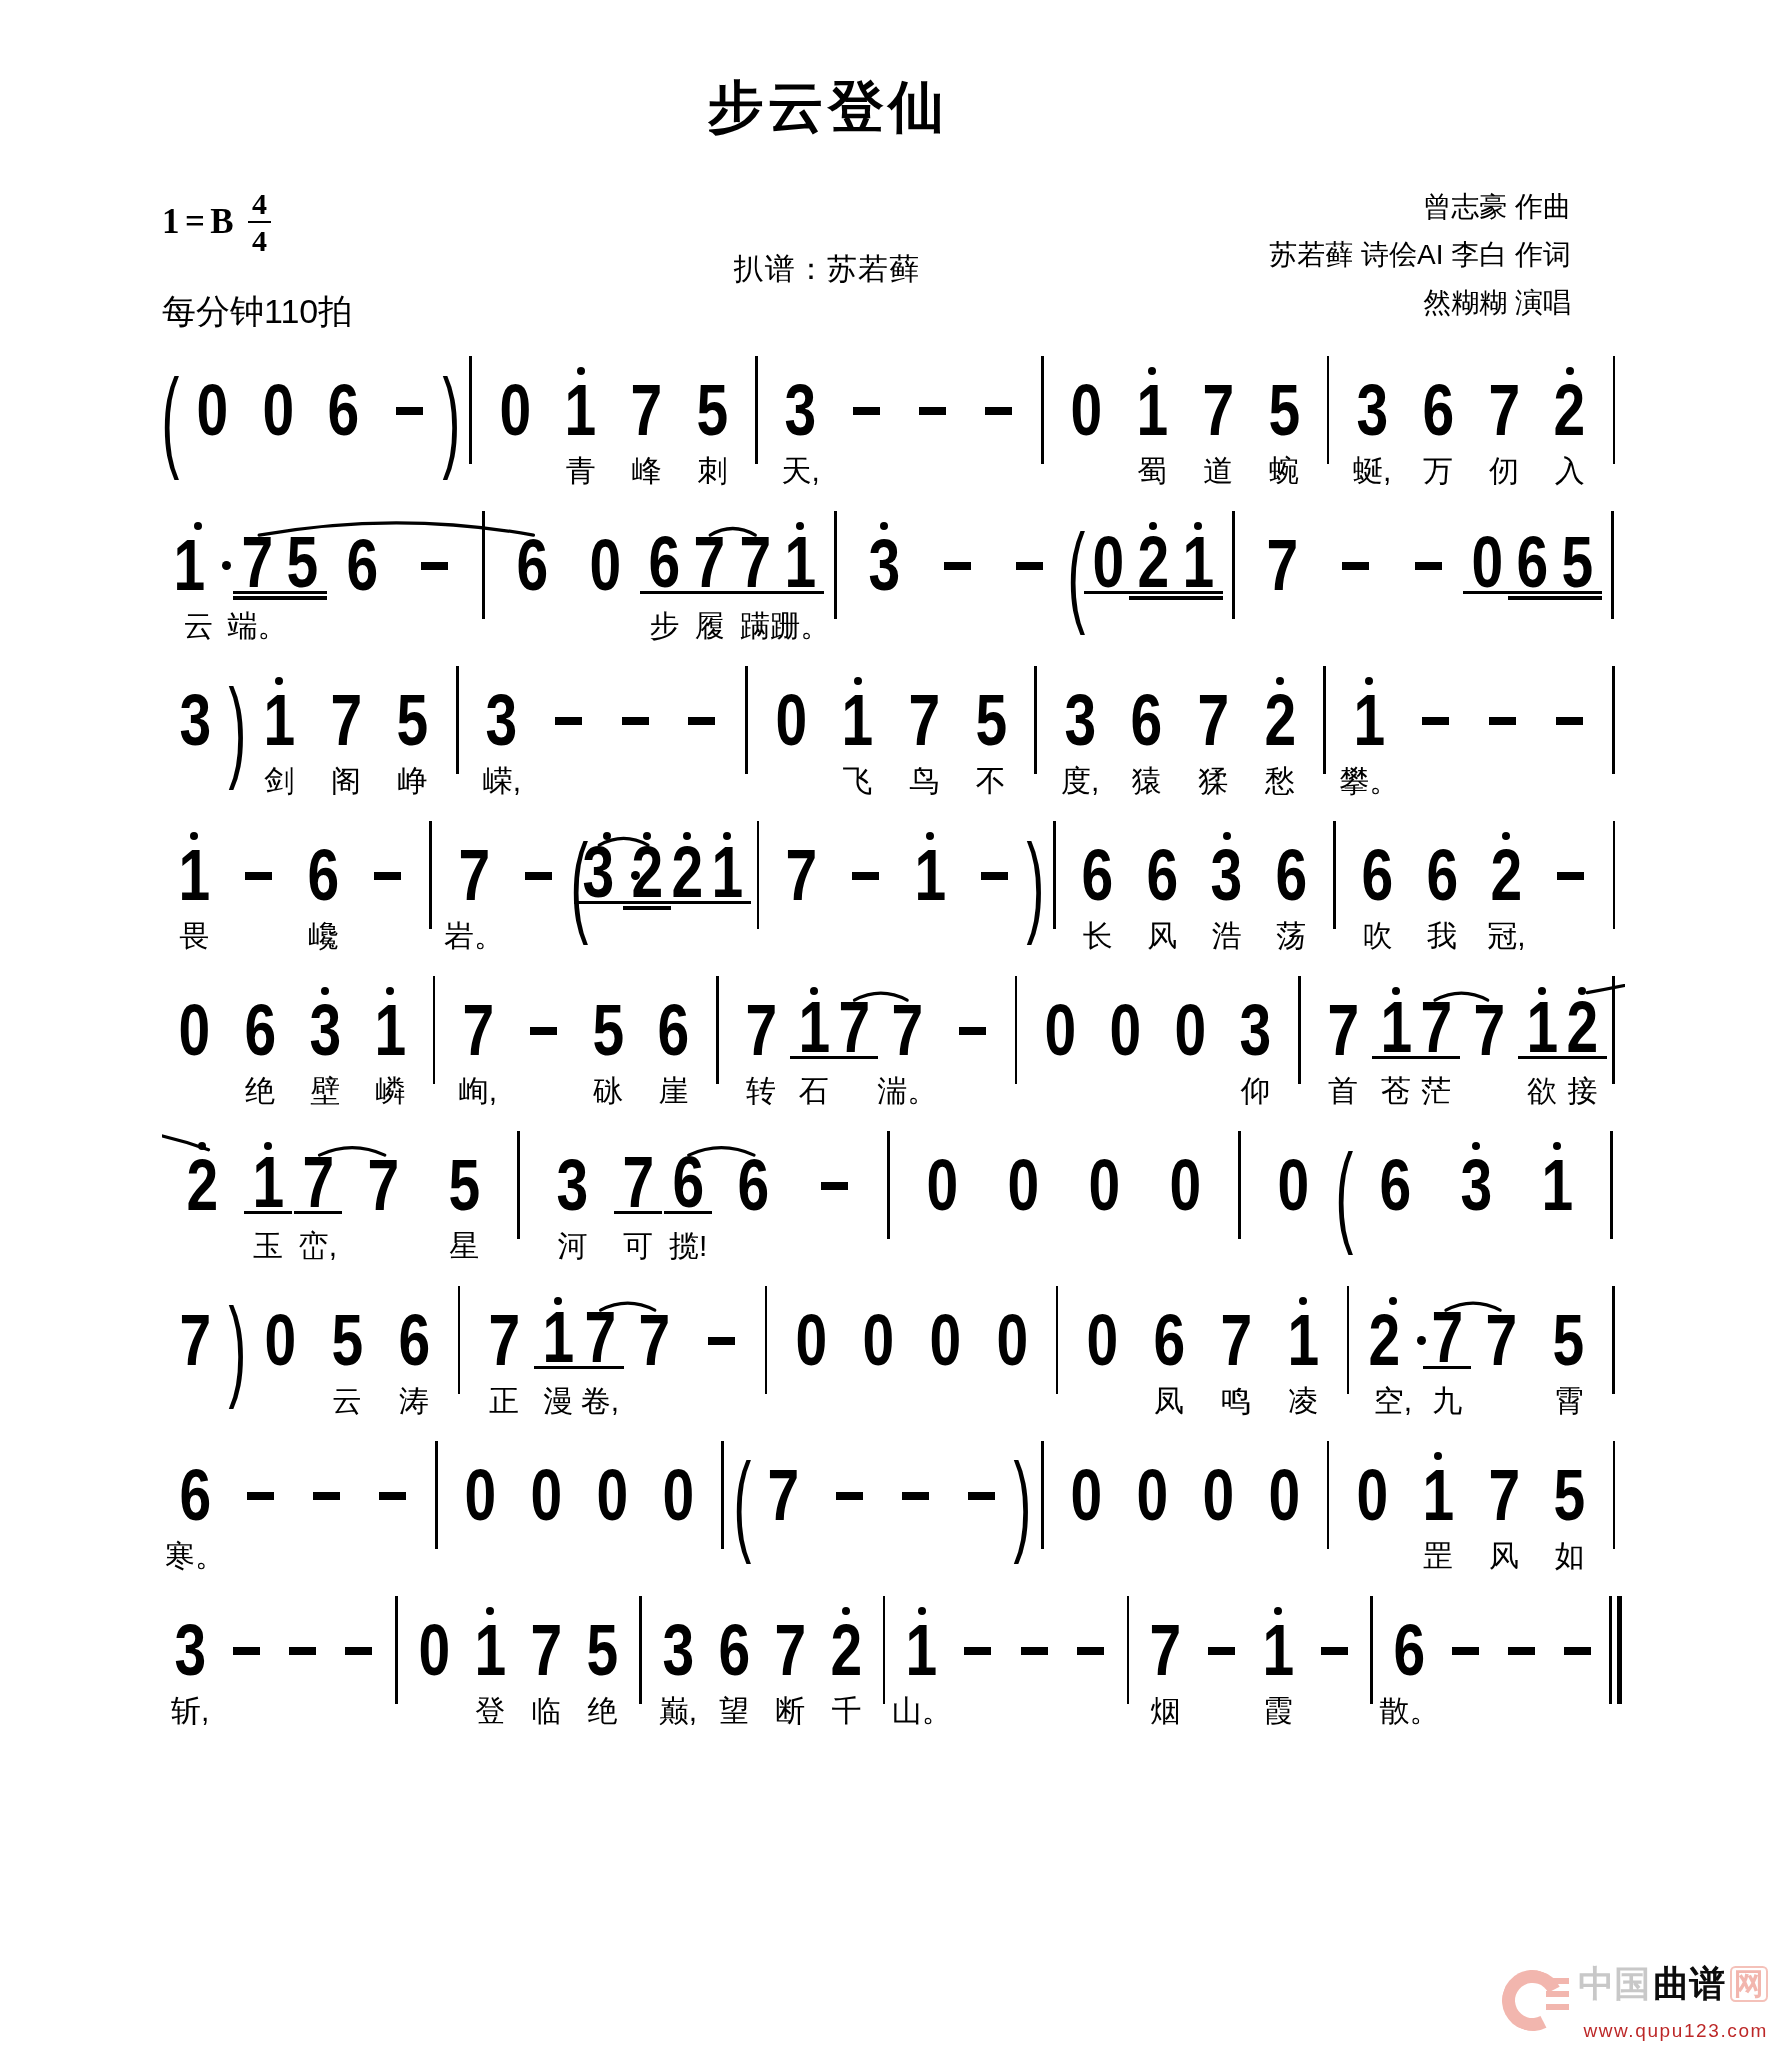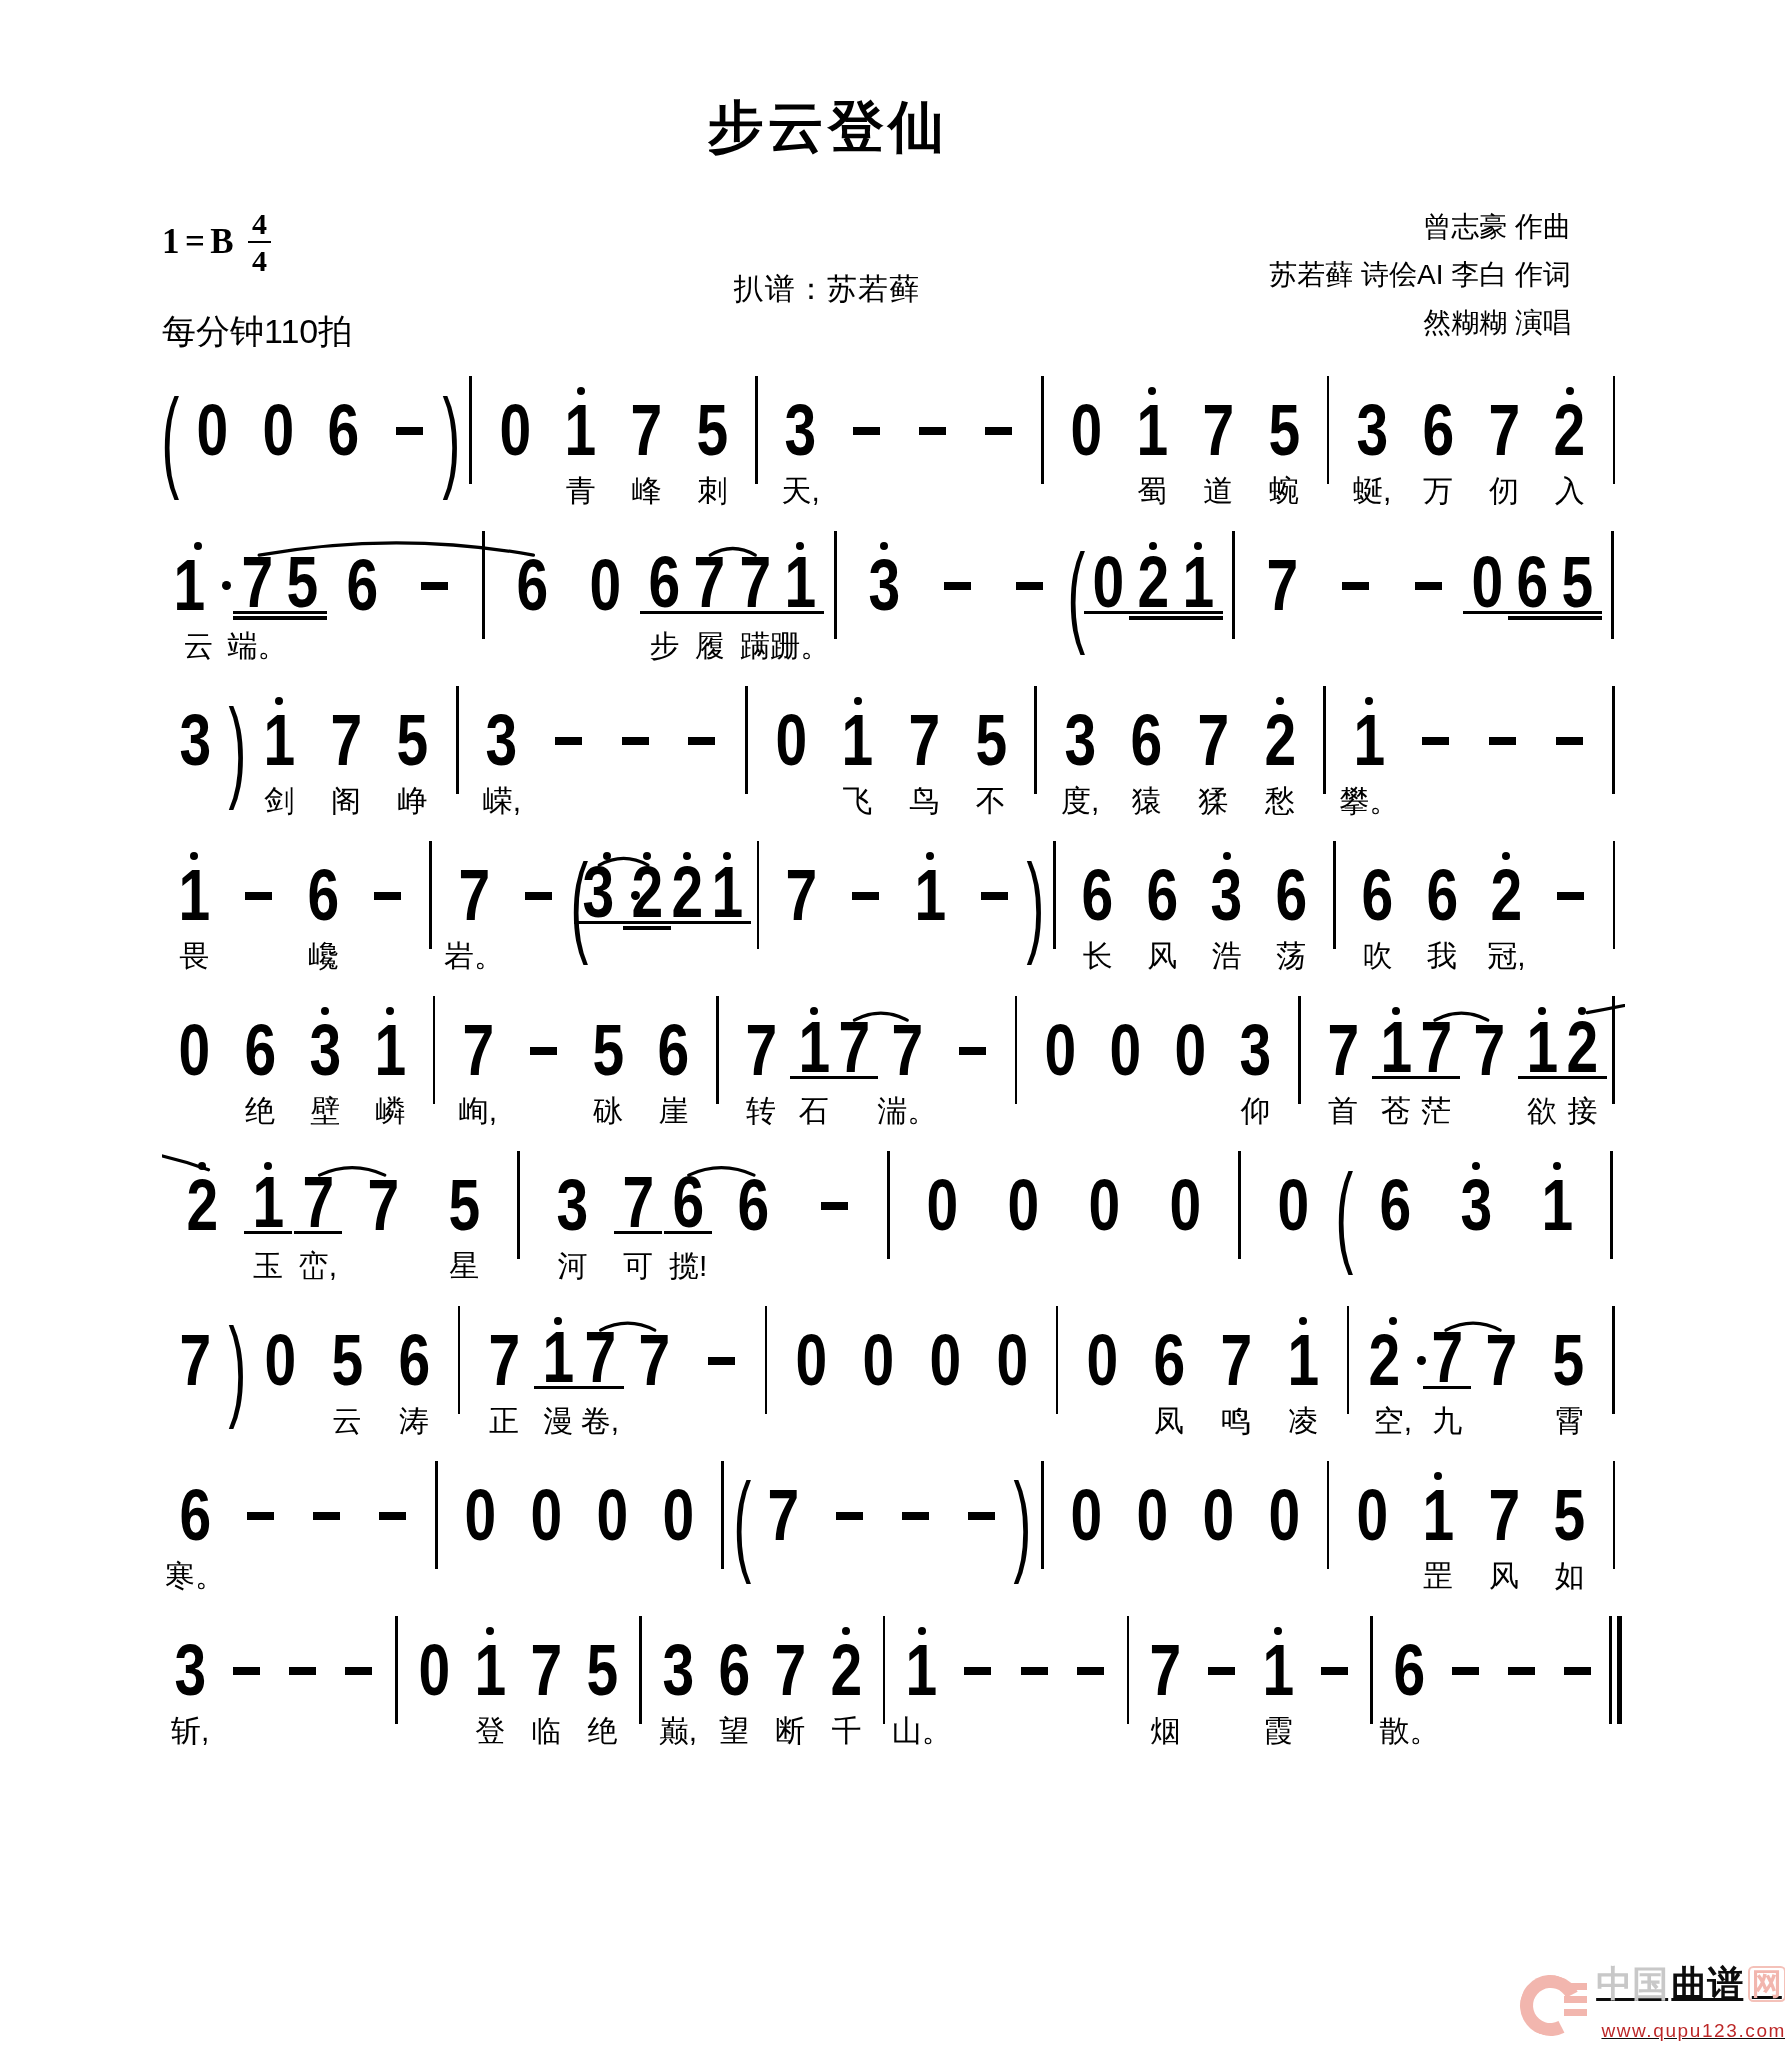--- a/index.html
+++ b/index.html
@@ -1,21 +1,21 @@
 <!DOCTYPE html>
 <html style="font-size:8.6px"><head>
 <meta charset="utf-8">
 <style>
   html,body{margin:0;padding:0;background:#ffffff;}
   body{
     width:1786px;height:2046px;position:relative;overflow:hidden;
     font-family:"Liberation Sans",sans-serif;color:#000;
   }
   
-  .title{padding-top:96px;text-align:center;}
+  .title{padding-top:76px;text-align:center;}
   .title-inner{display:inline-block;transform:translateX(-65px);
     font-size:56px;font-weight:900;letter-spacing:4.3px;line-height:1.1;}
   .header{position:relative;height:151px;margin-top:45px;}
   .h-left{position:absolute;left:162px;top:5.4px;}
   .keysig{font-family:"Liberation Serif",serif;font-weight:700;font-size:35px;display:flex;align-items:center;}
   .keysig .eq{margin:0 5.4px;}
   .frac{display:inline-flex;flex-direction:column;align-items:center;margin-left:14px;
     font-size:30px;line-height:1.05;font-family:"Liberation Serif",serif;font-weight:700;}
   .frac .num{border-bottom:2.7px solid #000;padding:0 4.3px 1.1px;}
   .frac .den{padding-top:2.2px;}
@@ -45,21 +45,21 @@
   .barline{width:2.7px;height:108px;background:#000;margin-bottom:-25px;}
   .dblbar{display:flex;gap:5.4px;margin-bottom:-25px;}
   .dblbar i{display:block;height:108px;background:#000;}
   .dblbar .b1{width:2.7px;}
   .dblbar .b2{width:5.4px;}
   .paren{font-weight:400;font-size:86px;line-height:58px;display:inline-block;
     transform:scale(0.62,1.30);margin-bottom:-7.6px;}
   .lyric{margin-top:14px;height:38px;font-size:30px;line-height:1.2;white-space:nowrap;}
   .arcs{position:absolute;top:-7.6px;left:0;width:100%;height:42px;pointer-events:none;}
   
-  .watermark{position:absolute;right:0;bottom:4.3px;display:flex;align-items:center;opacity:0.95;text-decoration:underline;}
+  .watermark{position:absolute;right:18px;bottom:4.3px;display:flex;align-items:flex-start;opacity:0.95;}
   .wm-logo{position:relative;width:69px;height:65px;margin-right:7.6px;}
   .wm-c{position:absolute;left:0;top:4.3px;width:35px;height:35px;border-radius:50%;
     border:13px solid #f2b7ae;border-right-color:transparent;transform:rotate(18deg);}
   .wm-bars{position:absolute;left:44px;top:12px;display:flex;flex-direction:column;gap:6.5px;}
   .wm-bars i{display:block;width:23px;height:6.5px;background:#f0a89e;}
   .wm-right{display:flex;flex-direction:column;align-items:flex-end;}
   .wm-brand{display:flex;align-items:flex-end;font-weight:700;font-size:36px;line-height:1;}
   .wm-gray{color:#c6c6c6;}
   .wm-pink{color:#000000;margin-left:3.2px;}
   .wm-boxed{color:#f2b3aa;border:2.7px solid #f4beb6;border-radius:5.4px;padding:1.1px 2.2px;margin-left:4.3px;font-size:30px;}

